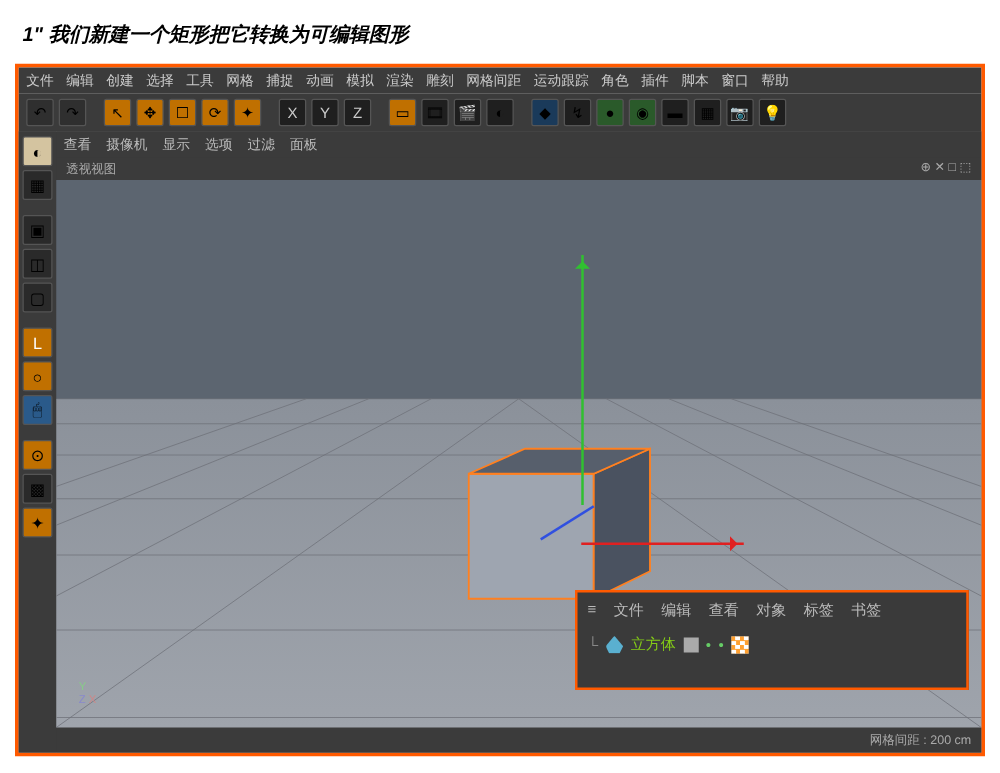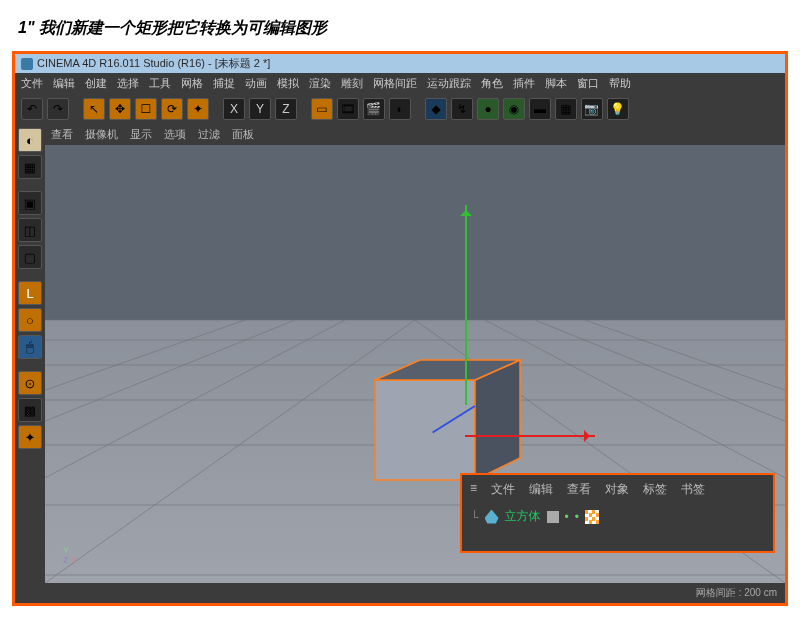--- a/index.html
+++ b/index.html
@@ -34,37 +34,33 @@
 .axis-y::before { content: ""; position: absolute; top: -1px; left: -5px; border: 6px solid transparent; border-bottom-color: #30c030; }
 .axis-x { position: absolute; left: 420px; top: 290px; width: 130px; height: 2px; background: #e02020; }
 .axis-x::after { content: ""; position: absolute; right: -1px; top: -5px; border: 6px solid transparent; border-left-color: #e02020; }
 .axis-z { position: absolute; left: 380px; top: 260px; width: 50px; height: 2px; background: #3050e0; transform: rotate(-32deg); transform-origin: right; }
 .compass { position: absolute; left: 18px; bottom: 18px; font-size: 9px; color: #aaa; }
 .compass .cy { color: #8c8; } .compass .cx { color: #c88; } .compass .cz { color: #88c; }
 .panel { position: absolute; right: 10px; bottom: 30px; width: 315px; height: 80px; border: 2px solid #ff5a00; background: #3a3a3a; }
 .panel-menu { color: #bbb; font-size: 12px; padding: 6px 8px; display: flex; gap: 14px; }
 .panel-row { display: flex; align-items: center; gap: 6px; padding: 4px 8px; font-size: 12px; }
 .obj-icon { width: 14px; height: 14px; background: #5ab0d0; clip-path: polygon(50% 0%, 100% 60%, 80% 100%, 20% 100%, 0% 60%); }
-.obj-name { color: #22c55e; }
+.obj-name { color: #84cc16; }
 .tag-sq { width: 12px; height: 12px; background: #aaa; }
 .tag-ck { width: 14px; height: 14px; background: repeating-conic-gradient(#fff 0% 25%, #ffa030 0% 50%); background-size: 7px 7px; }
 .statusbar { background: #3b3b3b; color: #aaa; font-size: 10px; padding: 3px 8px; text-align: right; }
 svg.cubesvg polygon { stroke: #ff8020; stroke-width: 1.5; }
 </style>
 </head>
 <body>
 
 <div class="caption">1" 我们新建一个矩形把它转换为可编辑图形</div>
 
 <div class="frame">
 
-  <div class="titlebar">
-    <span class="ico"></span>
-    <span>CINEMA 4D R16.011 Studio (R16) - [未标题 2 *]</span>
-  </div>
 
   <div class="menubar">
     <span>文件</span>
     <span>编辑</span>
     <span>创建</span>
     <span>选择</span>
     <span>工具</span>
     <span>网格</span>
     <span>捕捉</span>
     <span>动画</span>
@@ -129,20 +125,24 @@
 
     <div class="viewarea">
       <div class="vmenu">
         <span>查看</span>
         <span>摄像机</span>
         <span>显示</span>
         <span>选项</span>
         <span>过滤</span>
         <span>面板</span>
       </div>
+      <div class="vhud">
+        <span>透视视图</span>
+        <span>⊕ ✕ □ ⬚</span>
+      </div>
 
       <div class="viewport">
         <svg class="grid" viewBox="0 0 740 438" preserveAspectRatio="none">
           <line x1="0" y1="175" x2="740" y2="175"></line>
           <line x1="370" y1="175" x2="0" y2="438"></line>
             <line x1="370" y1="175" x2="740" y2="438"></line>
           <line x1="300" y1="175" x2="-200" y2="438"></line>
             <line x1="440" y1="175" x2="940" y2="438"></line>
           <line x1="250" y1="175" x2="-400" y2="438"></line>
             <line x1="490" y1="175" x2="1140" y2="438"></line>

